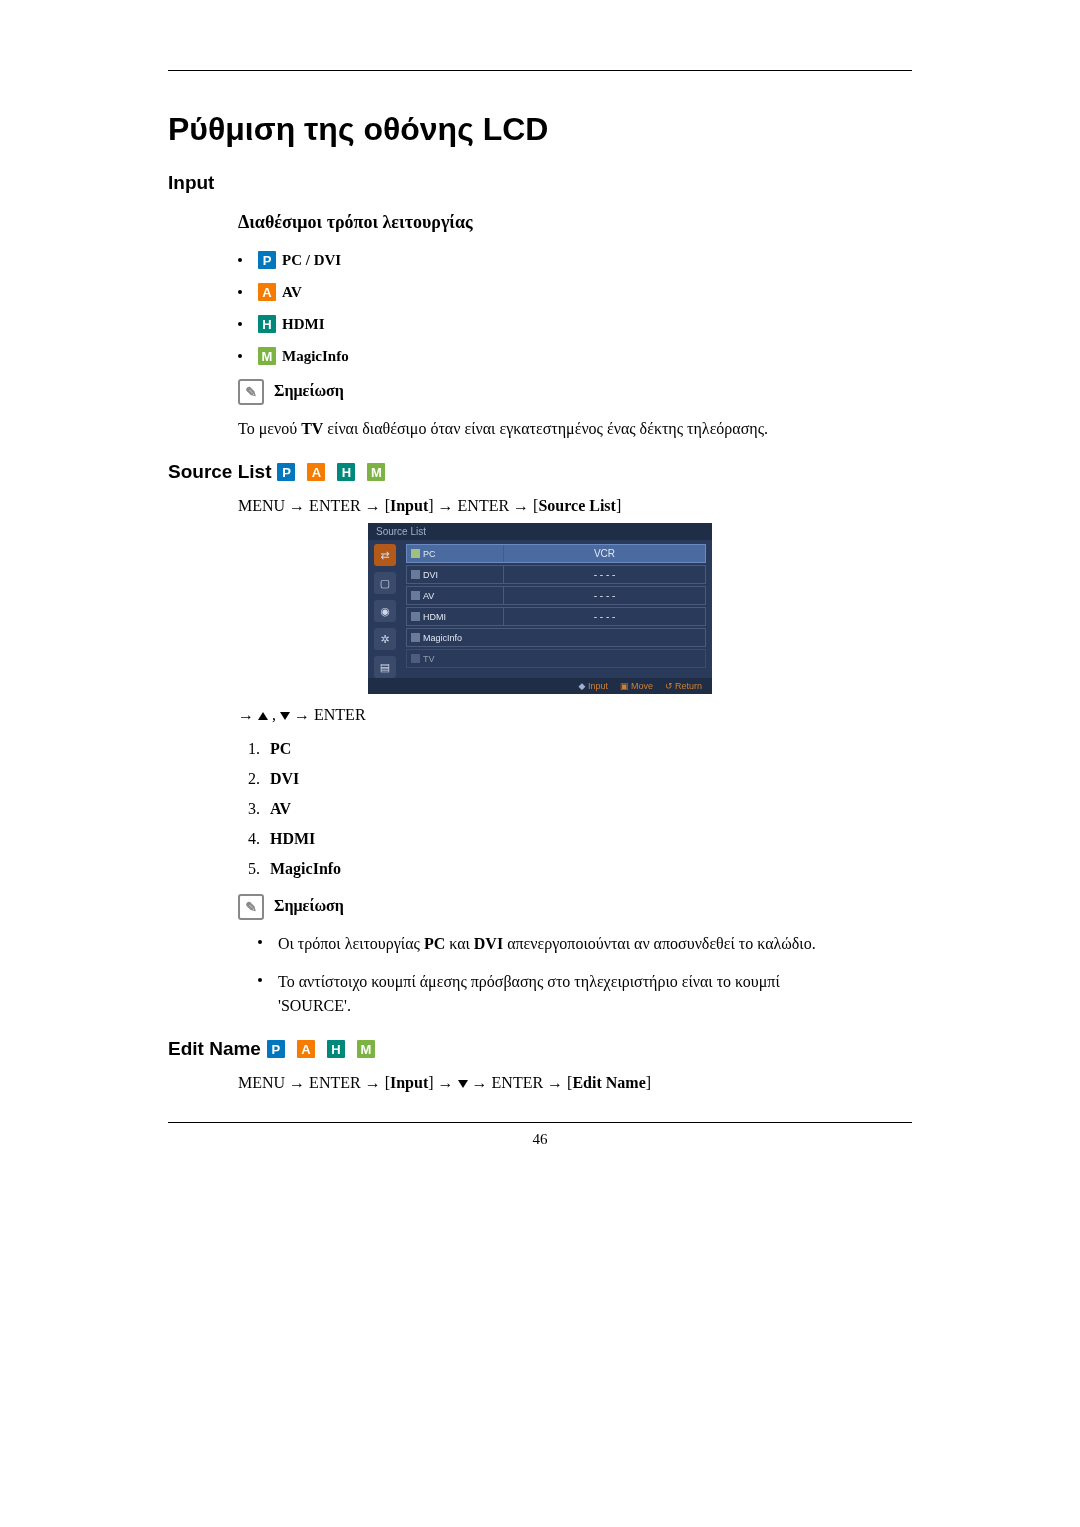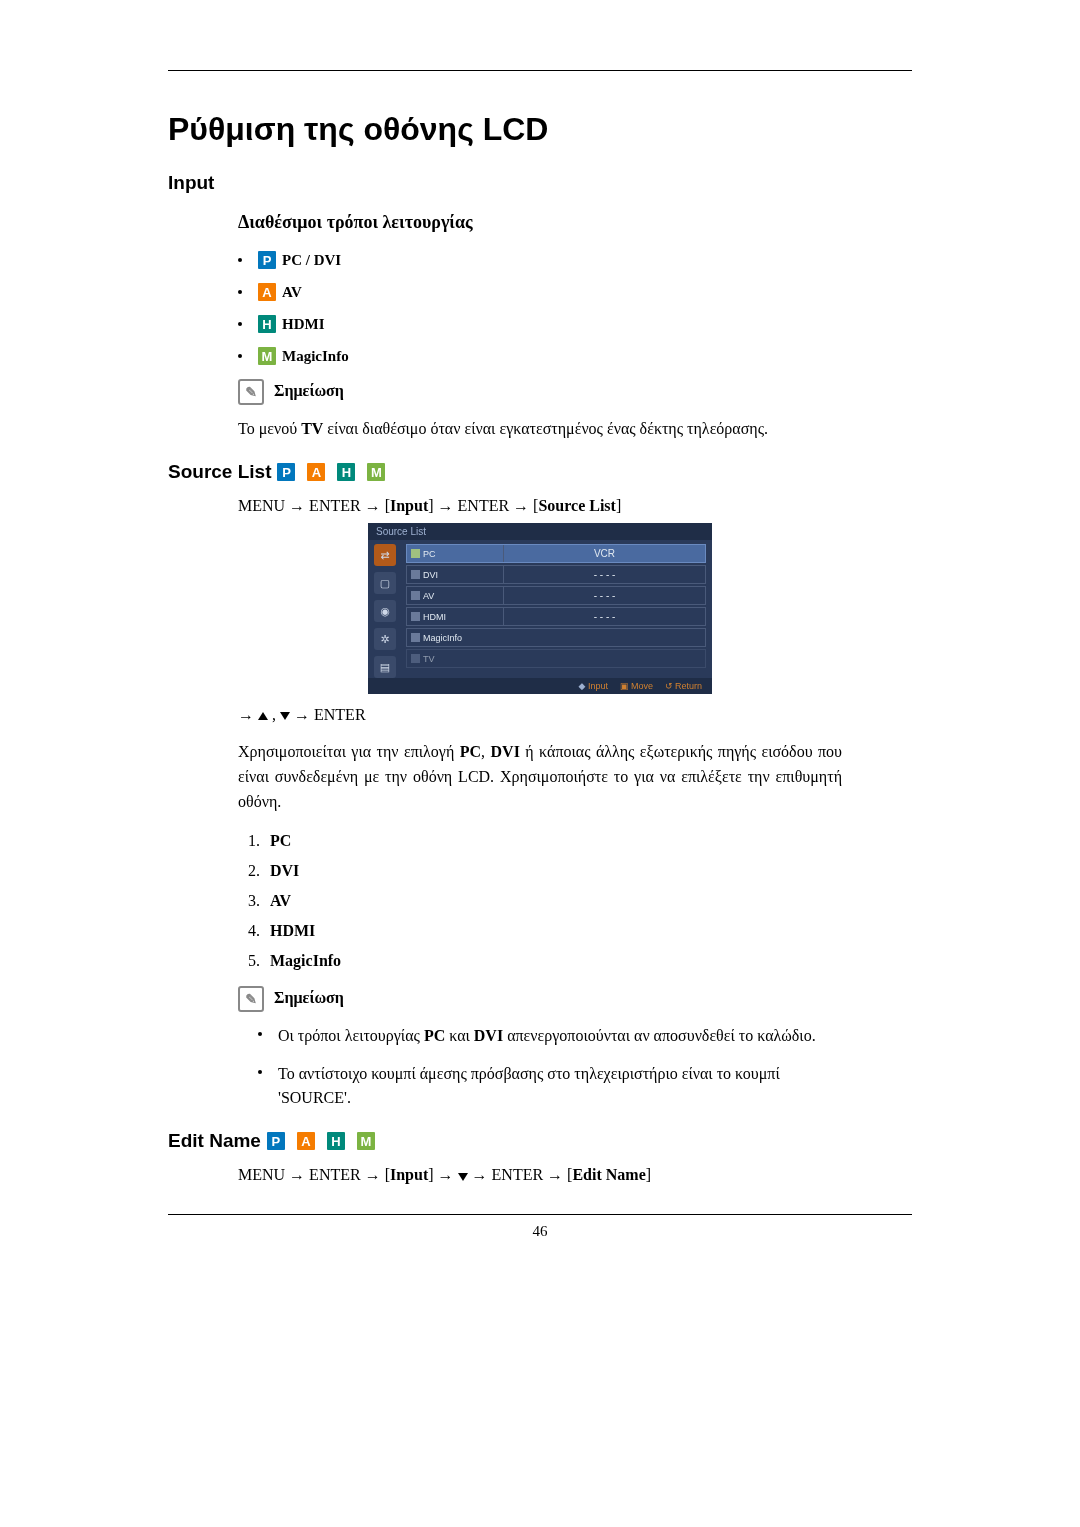--- a/index.html
+++ b/index.html
@@ -392,23 +392,20 @@
         <span>▣ <span>Move</span></span>
         <span>↺ <span>Return</span></span>
       </div>
     </div>
   </div>
 
   <p class="nav-line">
     → <span class="tri-up"></span> , <span class="tri-down"></span><span> → ENTER</span>
   </p>
 
-  <p class="body-para">
-    <span>Χρησιμοποιείται για την επιλογή </span><b>PC</b><span>, </span><b>DVI</b><span> ή κάποιας άλλης εξωτερικής πηγής εισόδου που είναι συνδεδεμένη με την οθόνη LCD. Χρησιμοποιήστε το για να επιλέξετε την επιθυμητή οθόνη.</span>
-  </p>
 
   <ol class="num-list">
     <li><span class="b">PC</span></li>
     <li><span class="b">DVI</span></li>
     <li><span class="b">AV</span></li>
     <li><span class="b">HDMI</span></li>
     <li><span class="b">MagicInfo</span></li>
   </ol>
 
   <div class="note-heading">

